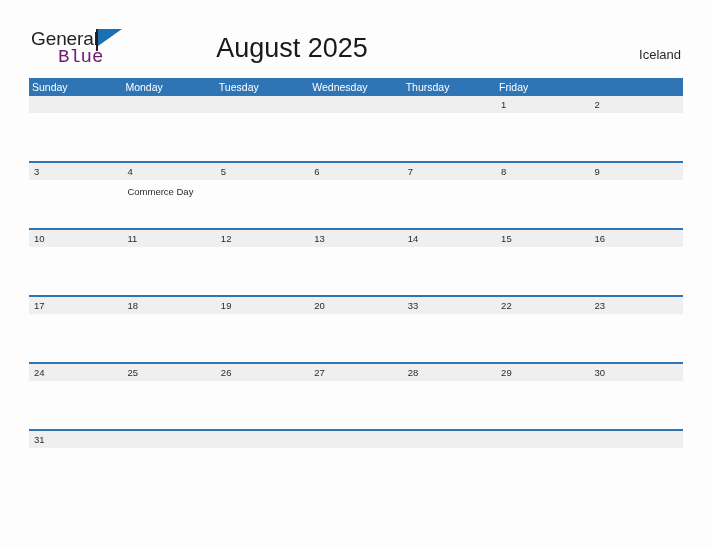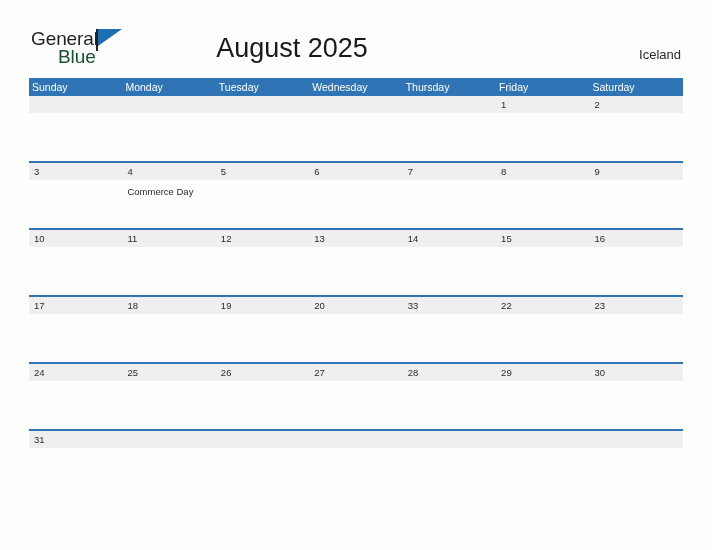--- a/index.html
+++ b/index.html
@@ -45,24 +45,24 @@
     color: #231f20;
     letter-spacing: -0.1px;
     line-height: 20px;
     font-family: "Liberation Sans", sans-serif;
   }
   .logo-blue {
     position: absolute;
     left: 27px;
     top: 18px;
     font-size: 19px;
-    color: #14532d;
+    color: #701a75;
     letter-spacing: -0.1px;
     line-height: 20px;
-    font-family: Liberation Sans, sans-serif;
+    font-family: Liberation Mono, monospace;
   }
   .logo-flag {
     position: absolute;
     left: 65px;
     top: 0px;
     width: 26px;
     height: 22px;
   }
   .logo-flag-bar {
     position: absolute;
@@ -218,21 +218,20 @@
 
   <div class="calendar">
 
     <div class="dow-row">
       <div class="dow-cell">Sunday</div>
       <div class="dow-cell">Monday</div>
       <div class="dow-cell">Tuesday</div>
       <div class="dow-cell">Wednesday</div>
       <div class="dow-cell">Thursday</div>
       <div class="dow-cell">Friday</div>
-      <div class="dow-cell">Saturday</div>
     </div>
 
     <div id="weeks-container">
         <div class="week-row">
           <div class="week-band"></div>
           <div class="cells">
             <div class="day-cell">
               <span class="day-num empty"></span>
             </div>
             <div class="day-cell">

